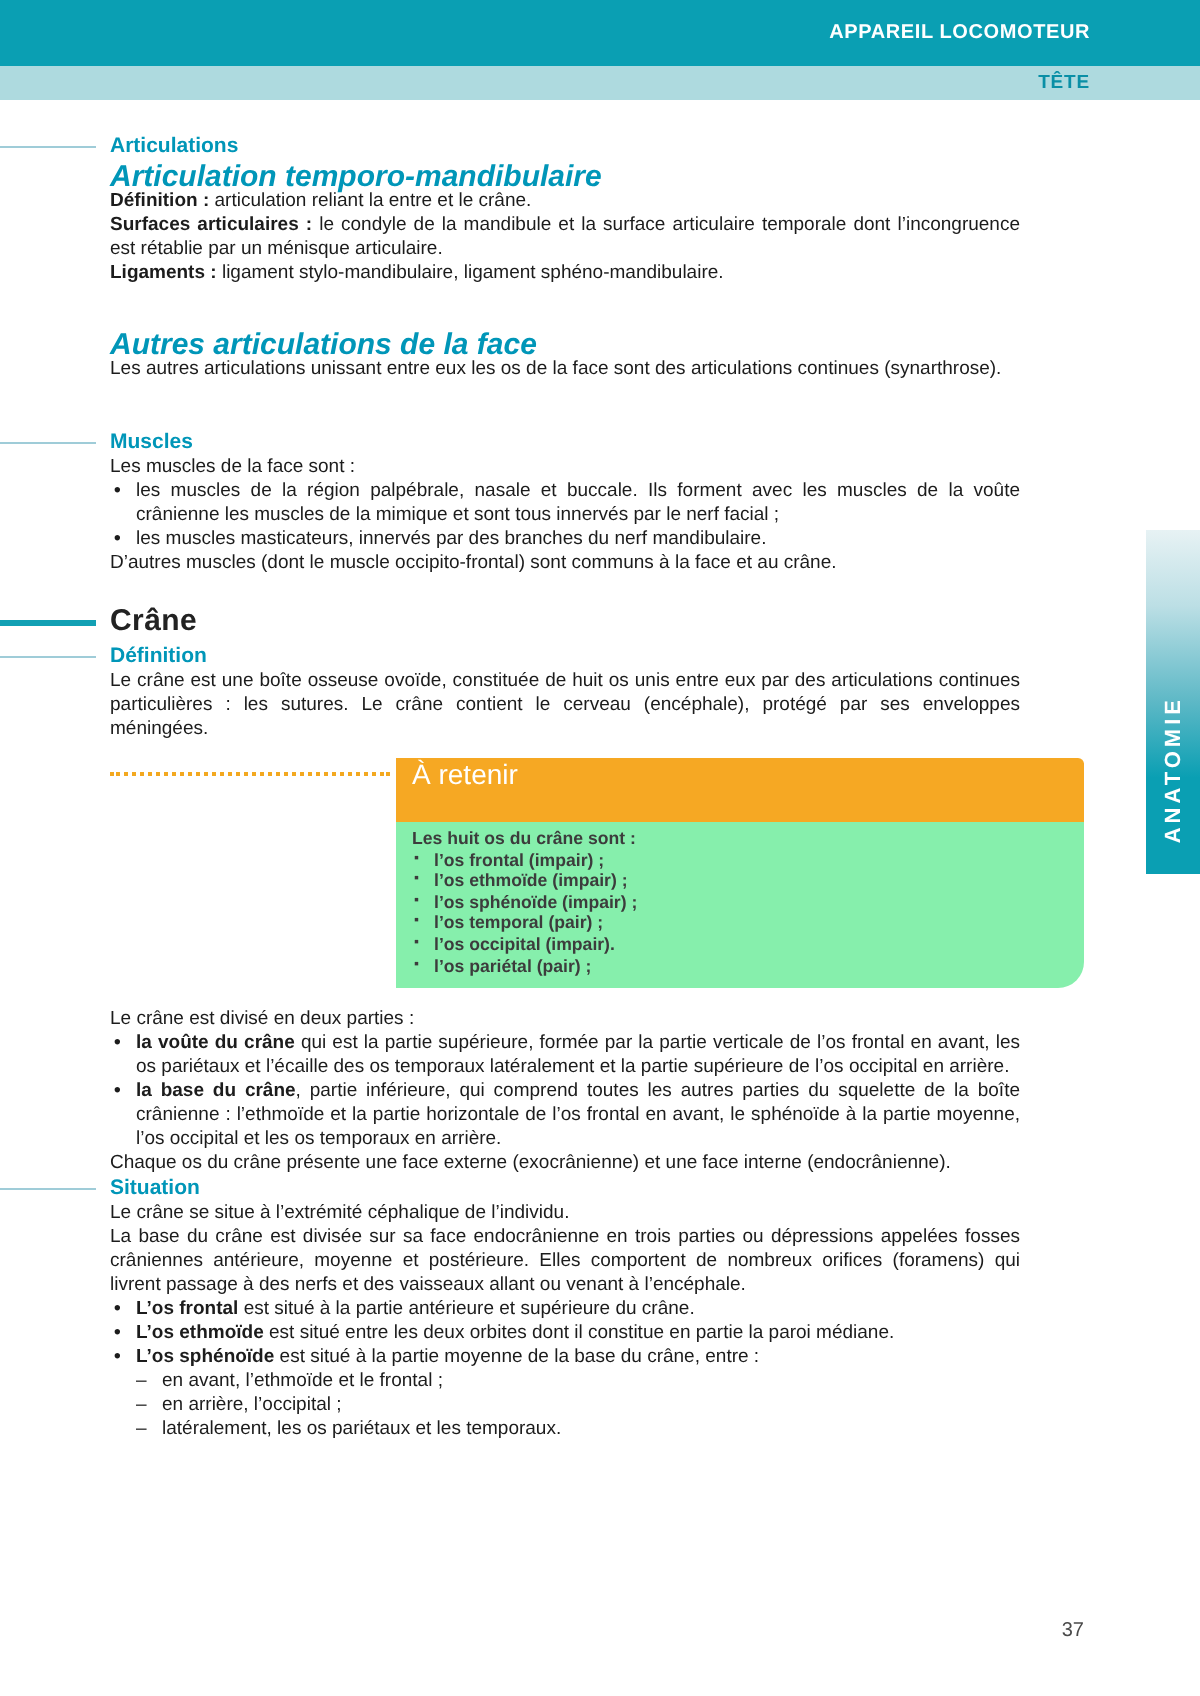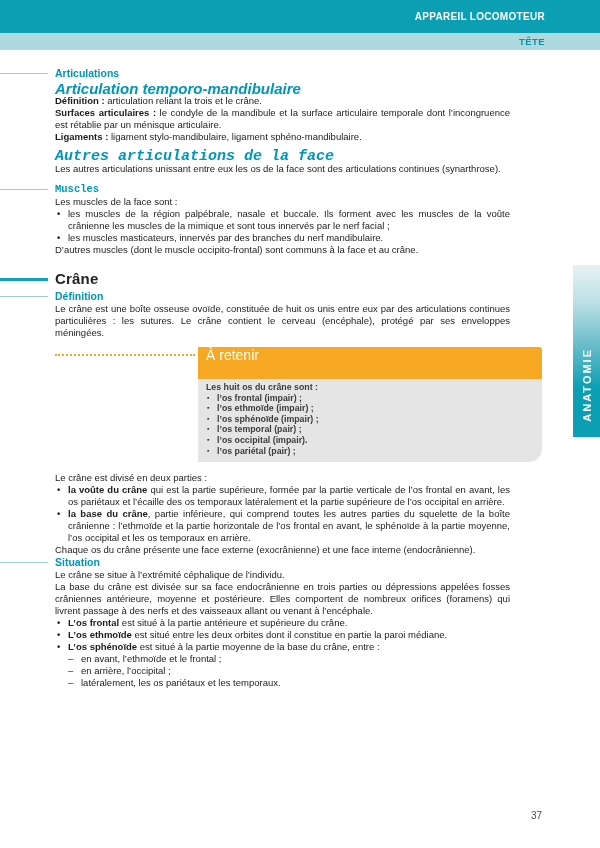--- a/index.html
+++ b/index.html
@@ -52,21 +52,21 @@
     position:relative;margin:14px 0 0 0;color:#222222;
     font-size:15px;font-weight:700;line-height:18px;letter-spacing:.2px;
   }
   .h-chapter::before{
     content:"";position:absolute;left:-55px;top:8px;width:48px;height:3px;background:#12a0b4;
   }
   .h-sub{
     margin:3px 0 0 0;color:#0096b8;font-style:italic;
     font-size:15px;font-weight:700;line-height:12px;
   }
-  .mt8{margin-top:8px;font-family:Liberation Mono, monospace;}
+  .mt8{margin-top:24px;}
   .mt7{margin-top:0;}
   .mt2{margin-top:2px;}
   .mt10{margin-top:10px;}
   ul{margin:0;padding:0;list-style:none;text-align:justify;}
   ul.bullets > li{position:relative;padding-left:13px;}
   ul.bullets > li::before{content:"\2022";position:absolute;left:2px;font-weight:700;}
   ul.dashes > li{position:relative;padding-left:13px;margin-left:13px;}
   ul.dashes > li::before{content:"\2013";position:absolute;left:0;}
   b{font-weight:700;}
   
@@ -75,21 +75,21 @@
   }
   .retenir::before{ 
     content:"";position:absolute;left:-143px;top:7px;width:140px;
     border-top:2px dotted #f3a81f;
   }
   .retenir-head{
     background:#f6a823;color:#ffffff;font-weight:400;font-size:14px;
     height:32px;line-height:17px;padding-left:8px;border-radius:0 3px 0 0;
   }
   .retenir-body{
-    background:#e5e5e5;border-radius:0 0 13px 0;
+    background:#86efac;border-radius:0 0 13px 0;
     padding:3px 10px 6px 8px;color:#3c3c3c;font-weight:700;
     font-size:8.8px;line-height:10.6px;text-align:left;
   }
   .retenir-body p{text-align:left;}
   ul.squares > li{position:relative;padding-left:11px;}
   ul.squares > li::before{content:"\25AA";position:absolute;left:1px;font-size:7px;}
   
   .page-number{
     position:absolute;top:810px;right:58px;
     color:#4a4a4a;font-size:10px;
@@ -107,21 +107,21 @@
 
 <div class="side-tab">
   <span>ANATOMIE</span>
 </div>
 
 <div class="content">
 
   <h2 class="h-section">Articulations</h2>
 
   <h3 class="h-sub">Articulation temporo-mandibulaire</h3>
-  <p><b>Définition :</b><span> articulation reliant la trois et le crâne.</span></p>
+  <p><b>Définition :</b><span> articulation reliant la entre et le crâne.</span></p>
   <p><b>Surfaces articulaires :</b><span> le condyle de la mandibule et la surface articulaire temporale dont l’incongruence est rétablie par un ménisque articulaire.</span></p>
   <p><b>Ligaments :</b><span> ligament stylo-mandibulaire, ligament sphéno-mandibulaire.</span></p>
 
   <h3 class="h-sub mt8">Autres articulations de la face</h3>
   <p>Les autres articulations unissant entre eux les os de la face sont des articulations continues (synarthrose).</p>
 
   <h2 class="h-section mt8">Muscles</h2>
   <p>Les muscles de la face sont :</p>
   <ul class="bullets">
     <li>les muscles de la région palpébrale, nasale et buccale. Ils forment avec les muscles de la voûte crânienne les muscles de la mimique et sont tous innervés par le nerf facial ;</li>

